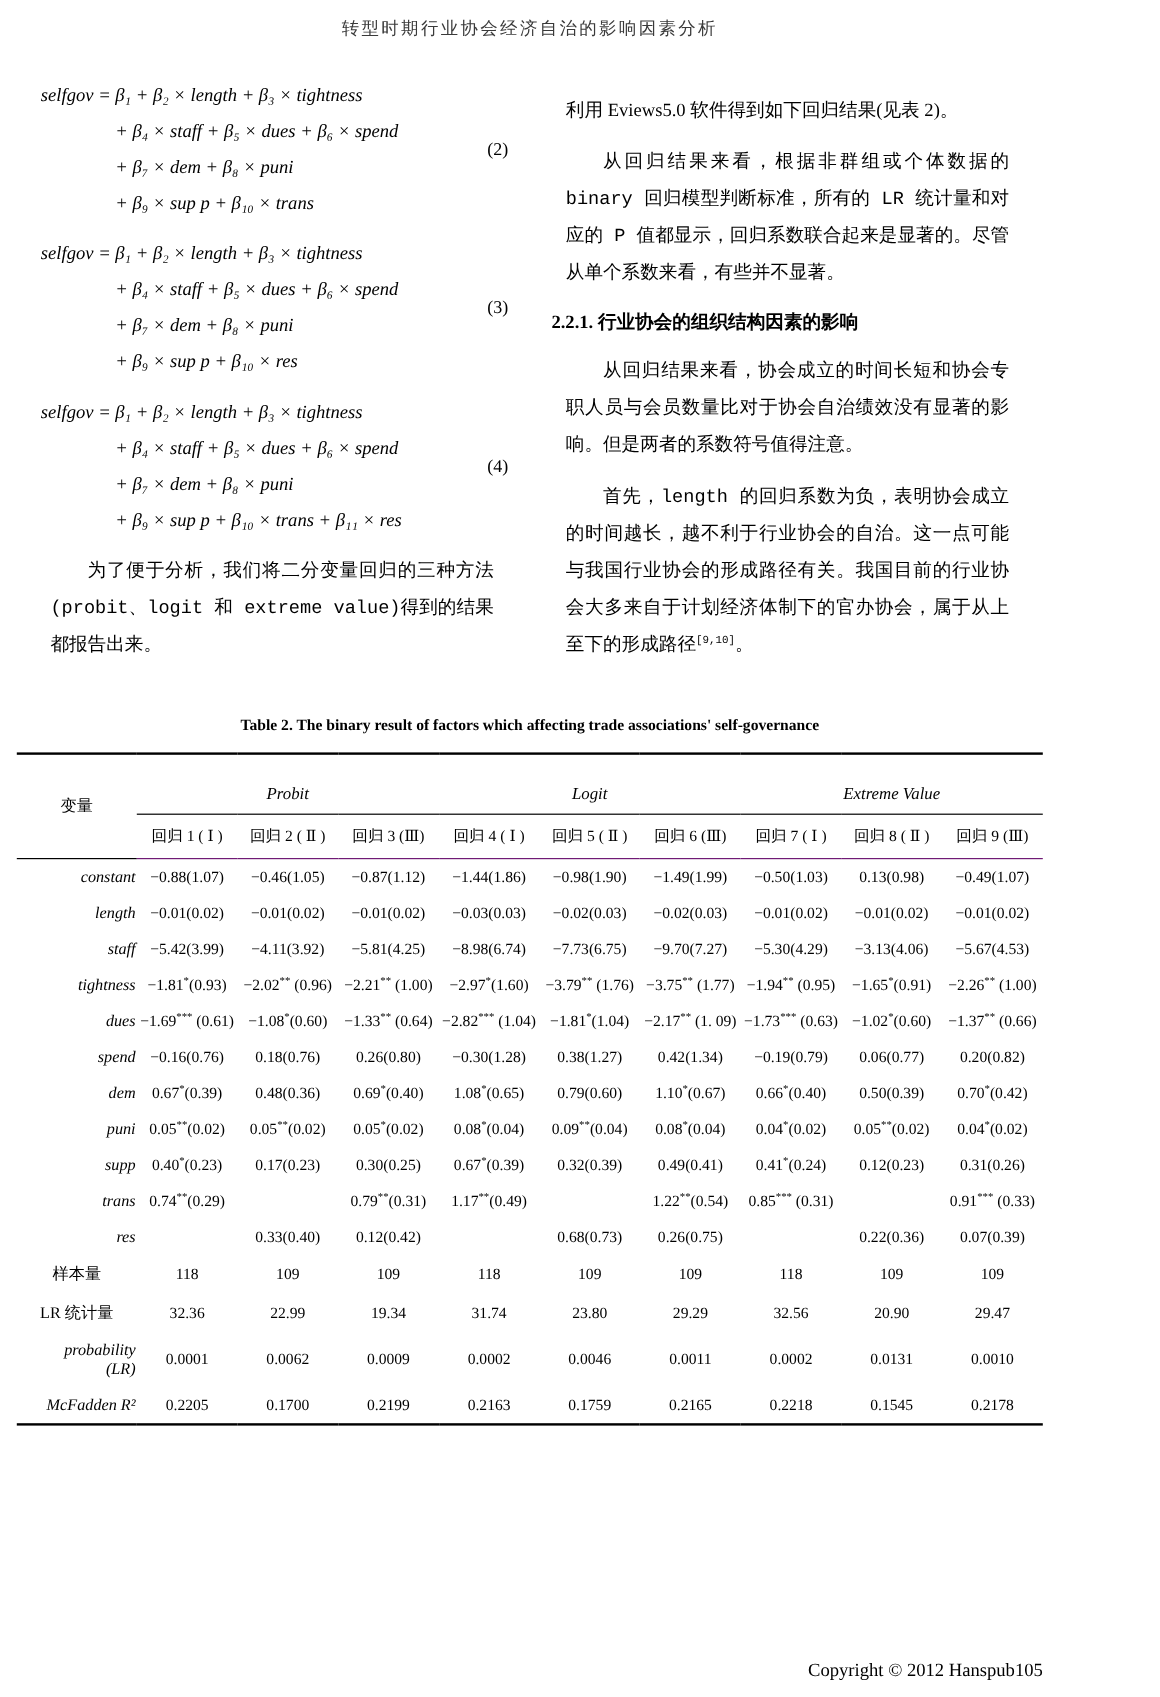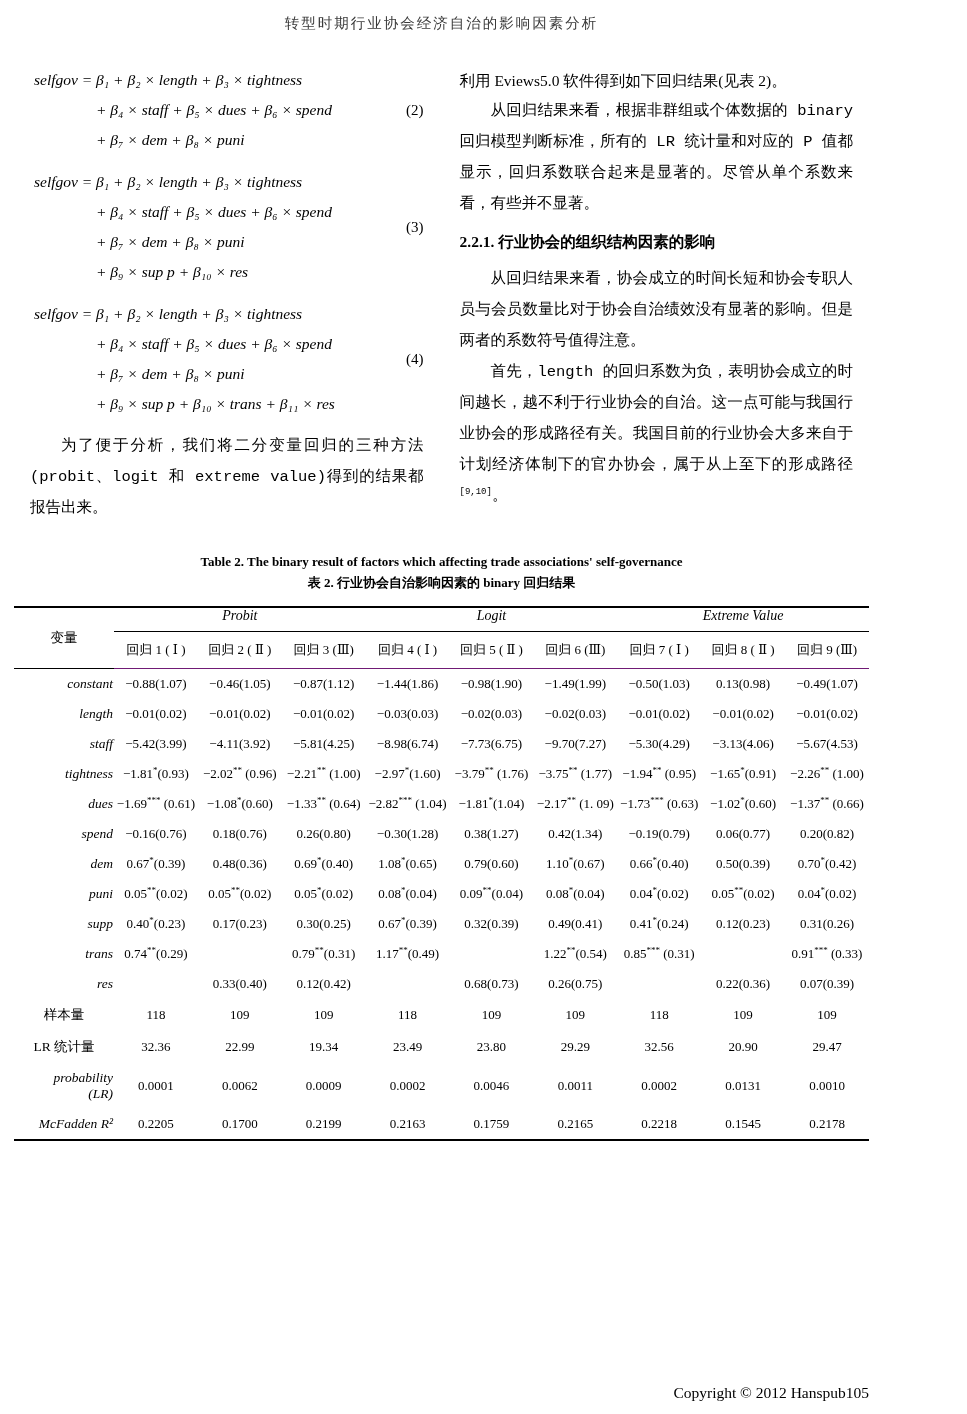--- a/index.html
+++ b/index.html
@@ -9,30 +9,30 @@
   }
   .page{position:relative;box-sizing:border-box;width:883px;height:1414px;padding:14px 14px 0;}
   .header-title{text-align:center;font-size:14.5px;color:#3a3a3a;letter-spacing:2px;}
   .columns{display:flex;gap:36px;margin-top:32px;padding:0 16px;}
   .col{flex:1;min-width:0;}
   .equation{display:flex;align-items:center;margin-bottom:12px;}
   .eq-lines{flex:1;font-style:italic;font-size:15.5px;line-height:30px;}
   .eq-line{padding-left:66px;white-space:nowrap;}
   .eq-line:first-child{padding-left:4px;}
   .eq-num{font-size:15px;margin-left:2px;}
-  p.para{margin:0;font-size:15.5px;line-height:31px;text-align:justify;}
+  p.para{margin:12px;font-size:15.5px;line-height:31px;text-align:justify;}
   .indent{text-indent:2em;font-family:Liberation Mono, monospace;}
   .section-heading{margin:9px 0;font-size:15.5px;font-weight:bold;line-height:26px;}
   .table-title{margin-top:28px;text-align:center;font-weight:bold;font-size:13px;line-height:19px;}
   .table-title.zh{margin-top:2px;}
   table.results{width:100%;border-collapse:collapse;table-layout:fixed;margin-top:14px;
     font-size:13px;border-top:2px solid #000;border-bottom:2px solid #000;}
   .results th,.results td{font-weight:normal;text-align:center;vertical-align:middle;padding:7px 1px;}
   th.var-head{border-bottom:1px solid #000;font-size:13.5px;}
-  th.group{font-style:italic;font-size:14px;border-bottom:1px solid #000;padding:0 0 7px;}
+  th.group{font-style:italic;font-size:14px;border-bottom:1px solid #000;padding:26px 0 7px;}
   tr.sub-row th{border-bottom:1px solid #701a75;padding:9px 0;}
   td.var-cell{white-space:pre-line;font-size:13.5px;}
   td.var-cell.it{font-style:italic;text-align:right;}
   sup{font-size:9px;line-height:0;vertical-align:super;}
   .note{margin-top:14px;font-size:12.5px;line-height:21px;text-align:justify;color:#111;}
   .footer{position:absolute;left:14px;right:14px;bottom:12px;display:flex;
     justify-content:flex-end;font-size:15.5px;}
 </style>
 </head>
 <body>
@@ -42,20 +42,21 @@
   <div class="header-title">转型时期行业协会经济自治的影响因素分析</div>
 
   <div class="columns">
     <div class="col">
       <div id="equations">
           <div class="equation">
             <div class="eq-lines">
               <div class="eq-line">selfgov = β₁ + β₂ × length + β₃ × tightness</div>
               <div class="eq-line">+ β₄ × staff + β₅ × dues + β₆ × spend</div>
               <div class="eq-line">+ β₇ × dem + β₈ × puni</div>
+              <div class="eq-line">+ β₉ × sup p + β₁₀ × trans</div>
             </div>
             <div class="eq-num">(2)</div>
           </div>
           <div class="equation">
             <div class="eq-lines">
               <div class="eq-line">selfgov = β₁ + β₂ × length + β₃ × tightness</div>
               <div class="eq-line">+ β₄ × staff + β₅ × dues + β₆ × spend</div>
               <div class="eq-line">+ β₇ × dem + β₈ × puni</div>
               <div class="eq-line">+ β₉ × sup p + β₁₀ × res</div>
             </div>
@@ -76,21 +77,20 @@
     <div class="col">
       <p class="para">利用 Eviews5.0 软件得到如下回归结果(见表 2)。</p>
       <p class="para indent">从回归结果来看，根据非群组或个体数据的 binary 回归模型判断标准，所有的 LR 统计量和对应的 P 值都显示，回归系数联合起来是显著的。尽管从单个系数来看，有些并不显著。</p>
       <div class="section-heading">2.2.1. 行业协会的组织结构因素的影响</div>
       <p class="para indent">从回归结果来看，协会成立的时间长短和协会专职人员与会员数量比对于协会自治绩效没有显著的影响。但是两者的系数符号值得注意。</p>
       <p class="para indent">首先，length 的回归系数为负，表明协会成立的时间越长，越不利于行业协会的自治。这一点可能与我国行业协会的形成路径有关。我国目前的行业协会大多来自于计划经济体制下的官办协会，属于从上至下的形成路径<sup>[9,10]</sup>。</p>
     </div>
   </div>
 
   <div class="table-title">Table 2. The binary result of factors which affecting trade associations' self-governance</div>
-  <div class="table-title zh">表 2. 行业协会自治影响因素的 binary 回归结果</div>
 
   <table class="results">
     <colgroup>
       <col style="width:100px">
       <col>
         <col>
         <col>
         <col>
         <col>
         <col>
@@ -260,21 +260,21 @@
           <td>109</td>
           <td>118</td>
           <td>109</td>
           <td>109</td>
         </tr>
         <tr>
           <td class="var-cell">LR 统计量</td>
           <td>32.36</td>
           <td>22.99</td>
           <td>19.34</td>
-          <td>23.49</td>
+          <td>31.74</td>
           <td>23.80</td>
           <td>29.29</td>
           <td>32.56</td>
           <td>20.90</td>
           <td>29.47</td>
         </tr>
         <tr>
           <td class="var-cell it">probability
 (LR)</td>
           <td>0.0001</td>

